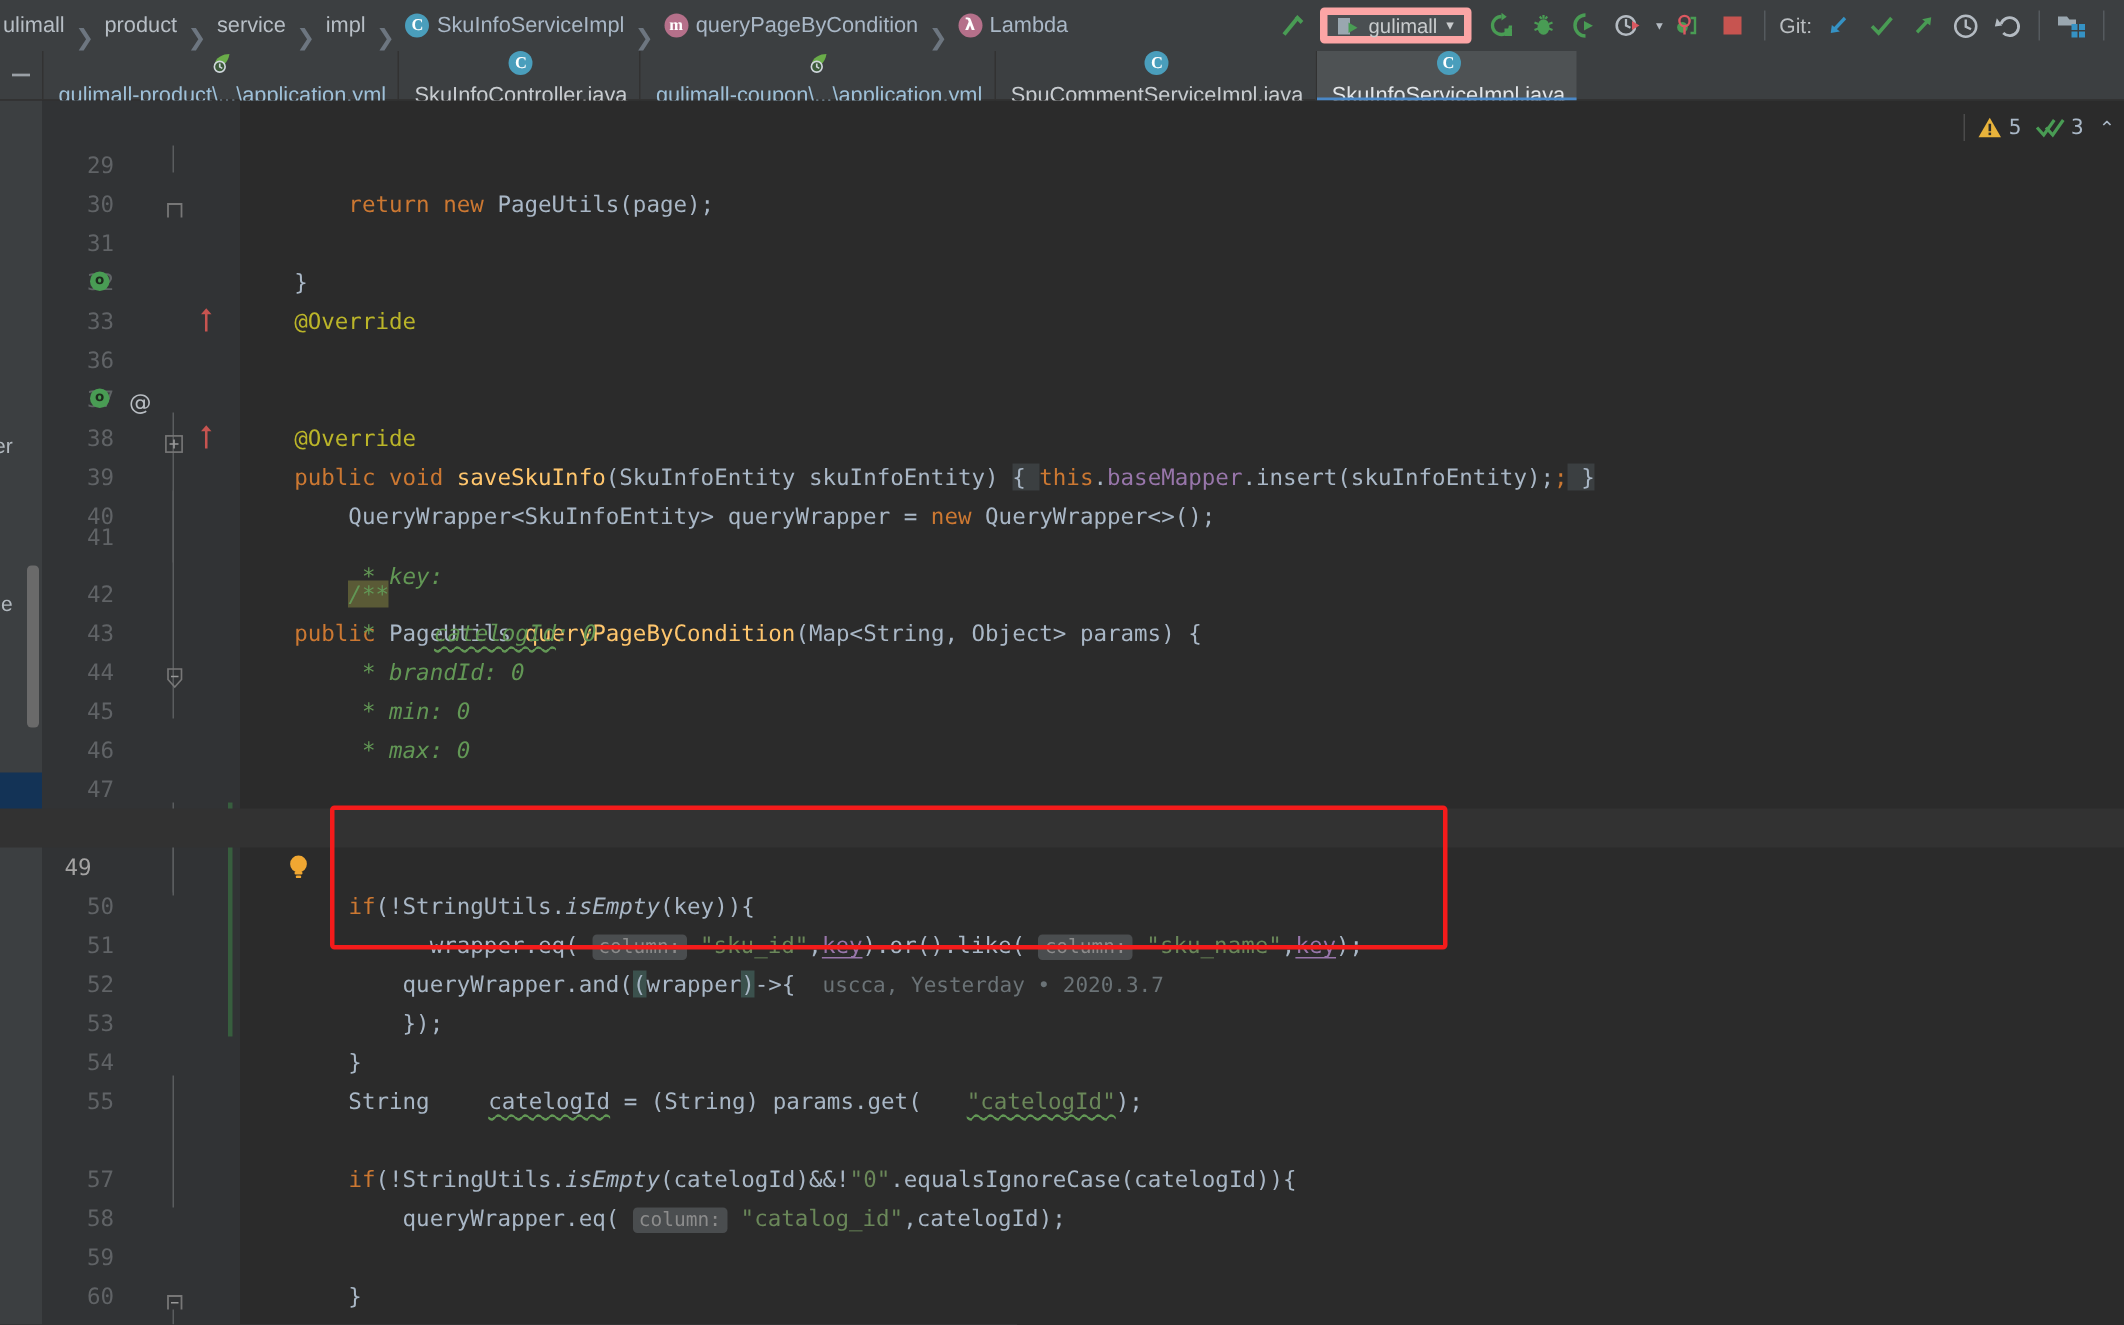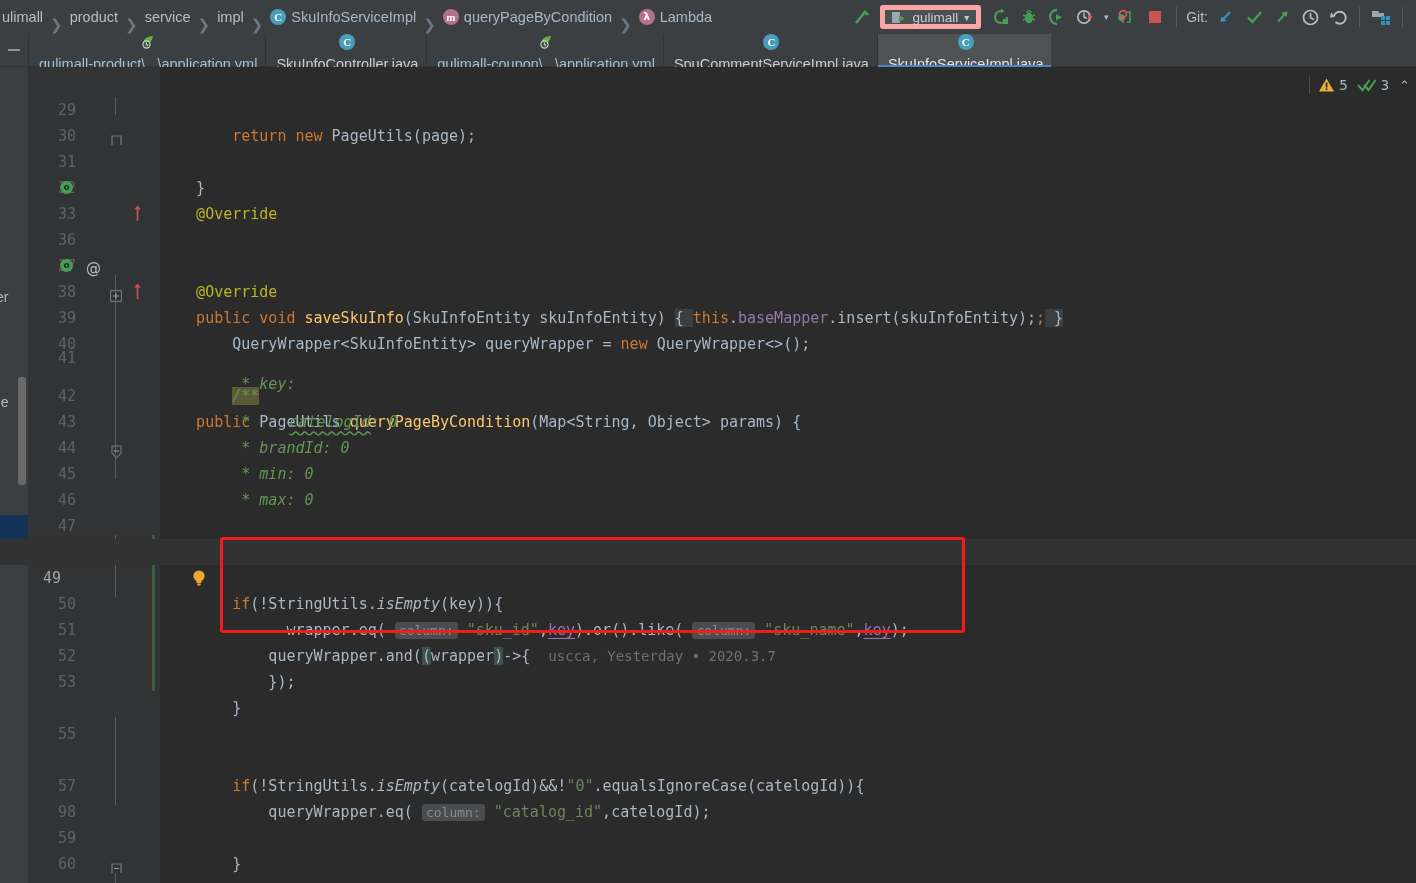--- a/index.html
+++ b/index.html
@@ -585,35 +585,39 @@
     <div class="row" style="top:550px">
       <span class="lnum">52</span>
       
       <span class="code"><span class="id">        }</span></span>
     </div>
 
     <div class="row" style="top:576px">
       <span class="lnum">53</span>
     </div>
 
+    <div class="row" style="top:602px">
+      <span class="lnum">54</span>
+      <span class="code"><span class="id">        String </span><span class="id wavy">catelogId</span><span class="id"> = (String) params.get(</span><span class="str wavy">"catelogId"</span><span class="id">);</span></span>
+    </div>
 
     <div class="row" style="top:628px">
       <span class="lnum">55</span>
       
       <span class="code"><span class="id">        </span><span class="kw">if</span><span class="id">(!StringUtils.</span><span class="stat">isEmpty</span><span class="id">(catelogId)&amp;&amp;!</span><span class="str">"0"</span><span class="id">.equalsIgnoreCase(catelogId)){</span></span>
     </div>
 
 
     <div class="row" style="top:680px">
       <span class="lnum">57</span>
       <span class="code"><span class="id">            queryWrapper.eq( </span><span class="hint">column:</span><span class="str"> "catalog_id"</span><span class="id">,catelogId);</span></span>
     </div>
 
     <div class="row" style="top:706px">
-      <span class="lnum">98</span>
+      <span class="lnum">58</span>
       
       <span class="code"><span class="id">        }</span></span>
     </div>
 
     <div class="row" style="top:732px">
       <span class="lnum">59</span>
     </div>
 
     <div class="row" style="top:758px">
       <span class="lnum">60</span>

